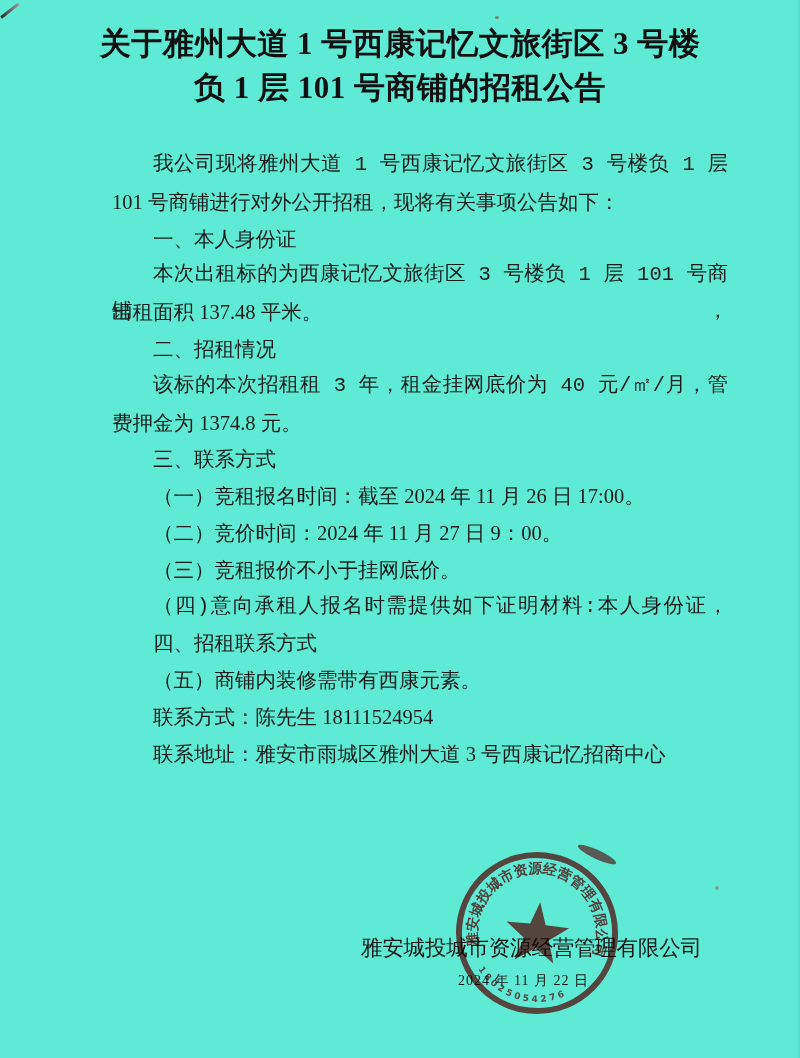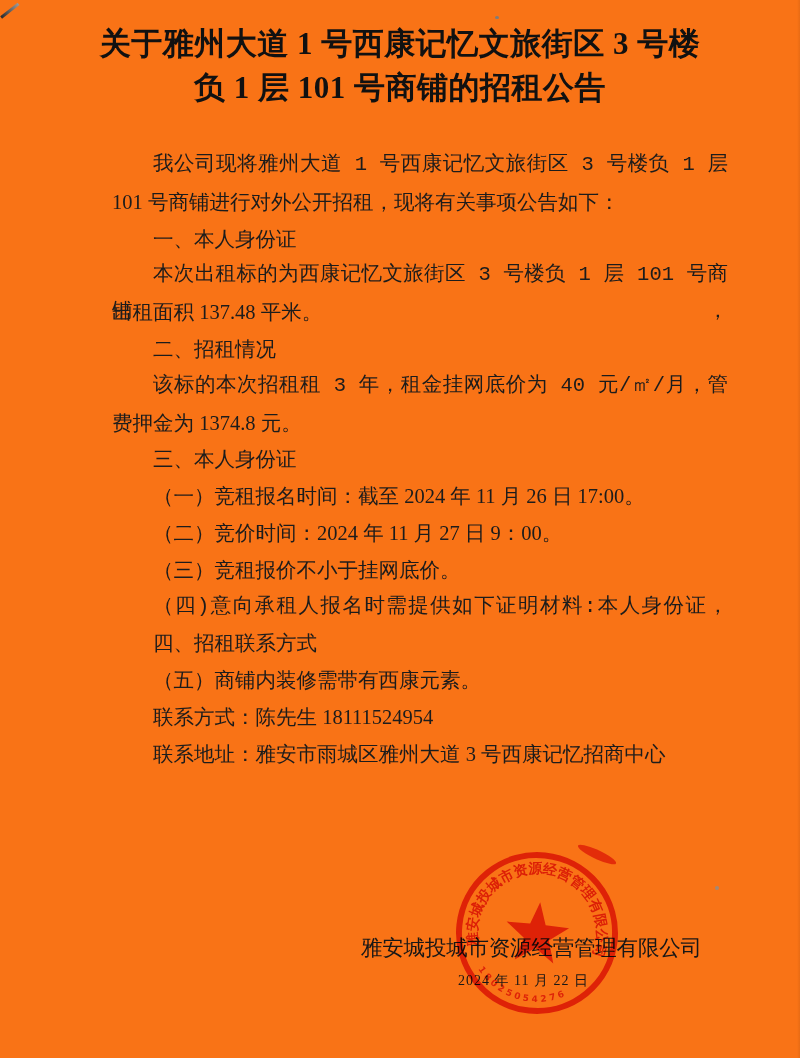--- a/index.html
+++ b/index.html
@@ -4,21 +4,21 @@
 <style>
   html,body { margin:0; padding:0; }
   body {
     width:800px; height:1058px;
     background:#ffffff;
     font-family:"Liberation Serif","DejaVu Serif",serif;
     color:#1c1c1c;
     position:relative;
     overflow:hidden;
   }
-  .page { position:absolute; inset:0; background:#f97316; }
+  .page { position:absolute; inset:0; background:#5eead4; }
 
   
   .title {
     position:absolute; left:0; top:22px; width:800px;
     text-align:center; font-weight:700; font-size:31px; line-height:44px;
     color:#111; letter-spacing:0.5px;
   }
 
   
   .body-block {
@@ -90,21 +90,21 @@
 
   <div class="body-block">
     <div class="line i j">我公司现将雅州大道 1 号西康记忆文旅街区 3 号楼负 1 层</div>
     <div class="line">101 号商铺进行对外公开招租，现将有关事项公告如下：</div>
     <div class="line i">一、本人身份证</div>
     <div class="line i j">本次出租标的为西康记忆文旅街区 3 号楼负 1 层 101 号商铺，</div>
     <div class="line">出租面积 137.48 平米。</div>
     <div class="line i">二、招租情况</div>
     <div class="line i j">该标的本次招租租 3 年，租金挂网底价为 40 元/㎡/月，管</div>
     <div class="line">费押金为 1374.8 元。</div>
-    <div class="line i">三、本人身份证</div>
+    <div class="line i">三、联系方式</div>
     <div class="line i">（一）竞租报名时间：截至 2024 年 11 月 26 日 17:00。</div>
     <div class="line i">（二）竞价时间：2024 年 11 月 27 日 9：00。</div>
     <div class="line i">（三）竞租报价不小于挂网底价。</div>
     <div class="line i j">（四)意向承租人报名时需提供如下证明材料:本人身份证，</div>
     <div class="line i">四、招租联系方式</div>
     <div class="line i">（五）商铺内装修需带有西康元素。</div>
     <div class="line i">联系方式：陈先生 18111524954</div>
     <div class="line i">联系地址：雅安市雨城区雅州大道 3 号西康记忆招商中心</div>
   </div>
 

